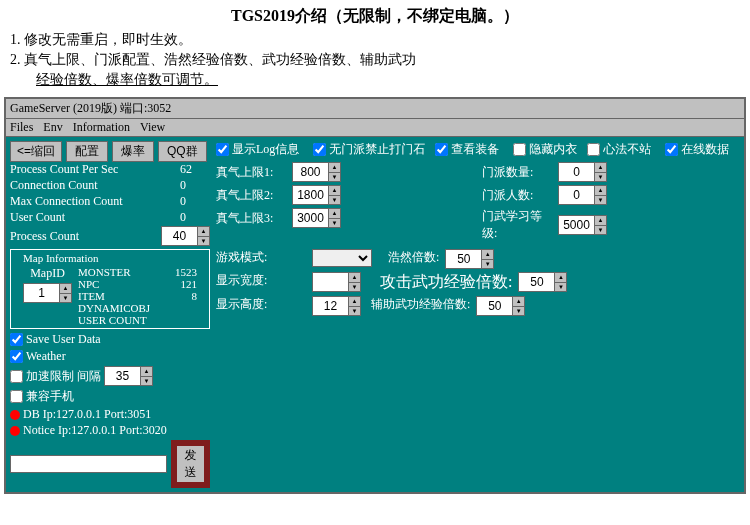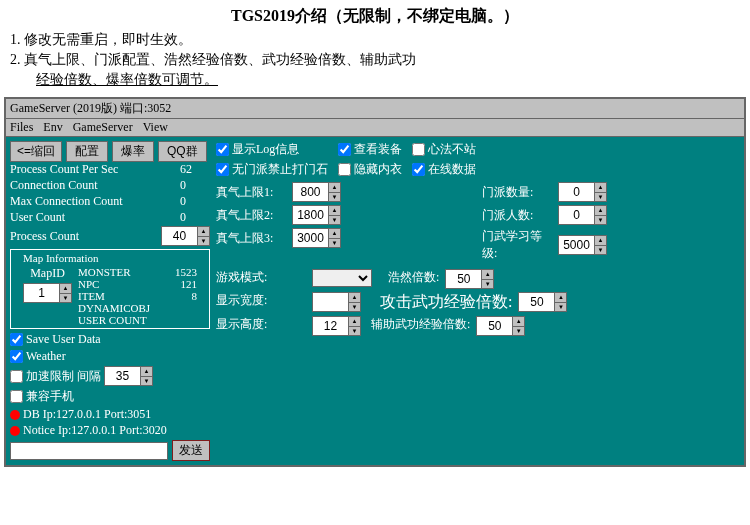--- a/index.html
+++ b/index.html
@@ -205,21 +205,21 @@
     .text-input {
       flex: 1;
       height: 18px;
       border: 1px solid #666;
       background: #fff;
       font-size: 12px;
     }
 
     .send-btn {
       background: #c0c0c0;
-      border: 1px solid #7f1d1d;
+      border: 6px solid #7f1d1d;
       padding: 1px 6px;
       font-size: 12px;
       cursor: pointer;
     }
 
     
     .top-buttons {
       display: flex;
       gap: 4px;
       align-items: center;
@@ -247,22 +247,22 @@
     }
 
     .right-top {
       display: flex;
       gap: 10px;
       margin-bottom: 4px;
     }
 
     .checkbox-col {
       display: flex;
-      flex-direction: column;
-      gap: 3px;
+      flex-direction: row;
+      gap: 14px;
     }
 
     .cb-item {
       display: flex;
       align-items: center;
       gap: 3px;
       color: #fff;
       font-size: 12px;
     }
 
@@ -367,21 +367,21 @@
   <div class="desc-line">1. 修改无需重启，即时生效。</div>
   <div class="desc-line2">2. 真气上限、门派配置、浩然经验倍数、武功经验倍数、辅助武功</div>
   <div class="desc-line2-cont">经验倍数、爆率倍数可调节。</div>
 </div>
 
 <div class="game-window">
   <div class="window-title-bar">GameServer (2019版) 端口:3052</div>
   <div class="menu-bar">
     <span class="menu-item">Files</span>
     <span class="menu-item">Env</span>
-    <span class="menu-item">GameServer</span>
+    <span class="menu-item">Information</span>
     <span class="menu-item">View</span>
   </div>
 
   <div class="content-area">
 
     <div class="left-panel">
 
       <div class="top-buttons">
         <button class="retract-btn">&lt;=缩回</button>
         <button class="action-btn">配置</button>

